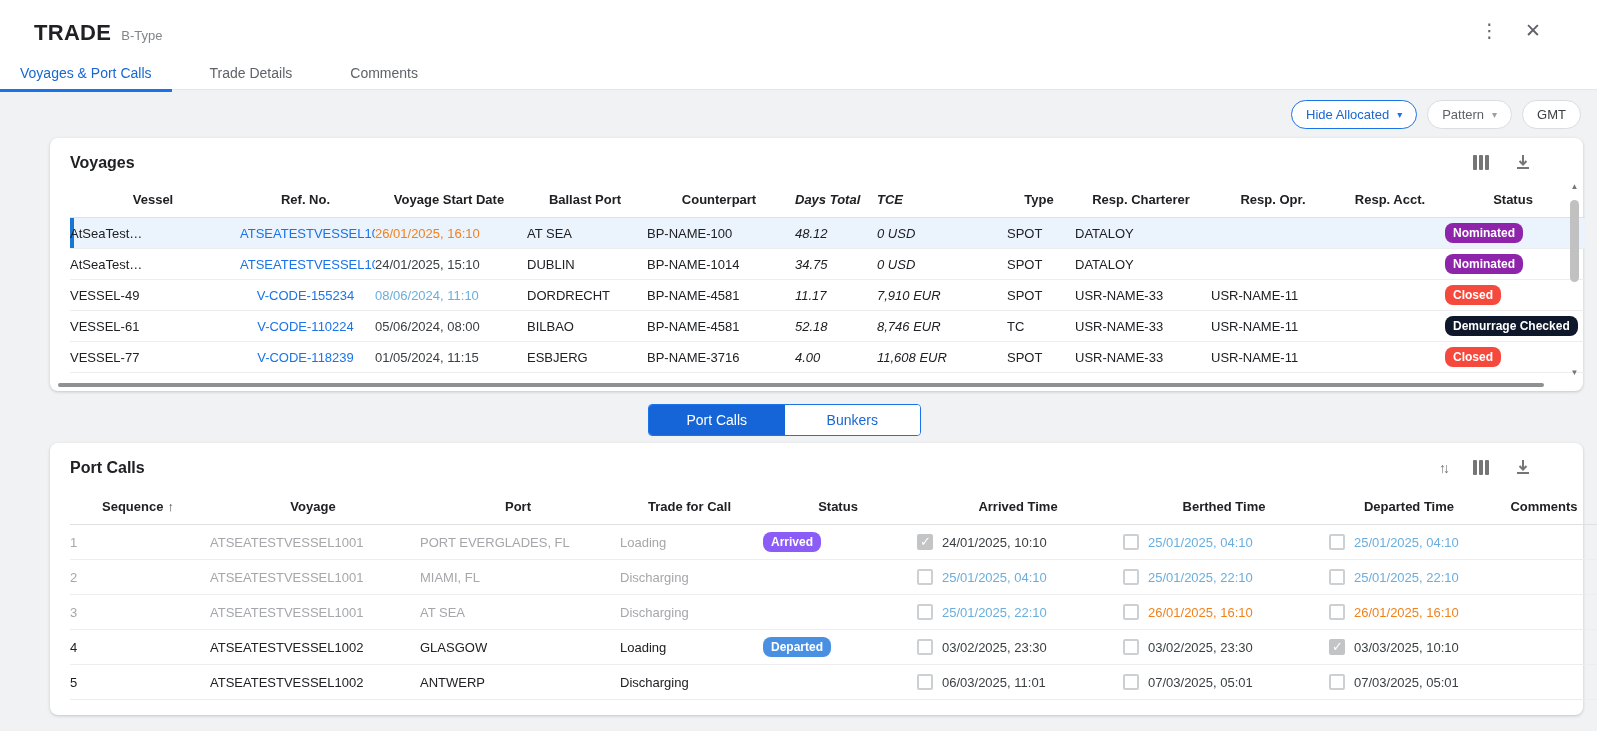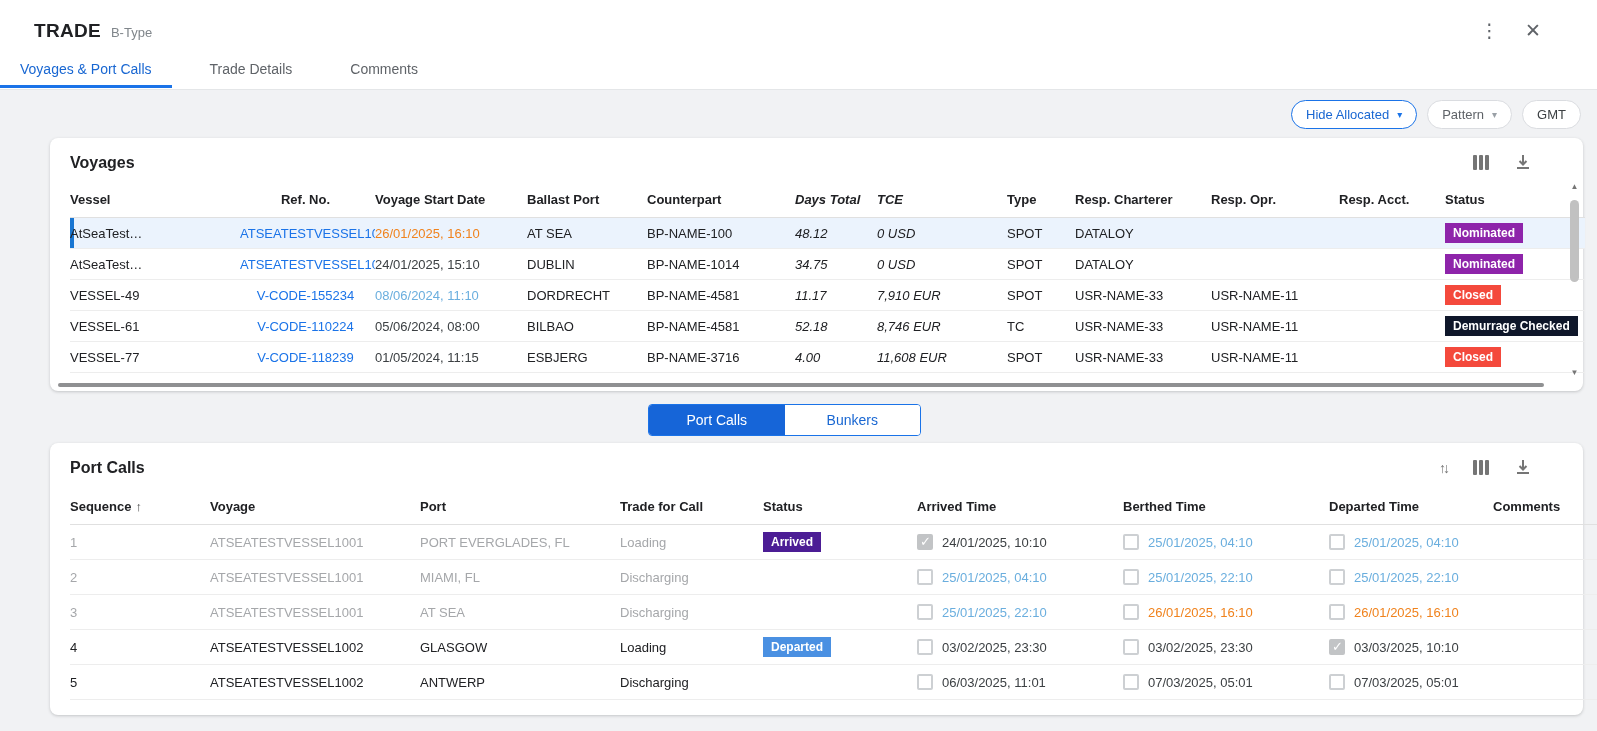--- a/index.html
+++ b/index.html
@@ -2,21 +2,21 @@
 <html><head>
 <meta charset="utf-8">
 <style>
   * { margin:0; padding:0; box-sizing:border-box; }
   html,body { width:1597px; height:731px; overflow:hidden; }
   body { font-family:"Liberation Sans","DejaVu Sans",sans-serif; background:#f1f2f4; color:#202124; font-size:13px; }
 
   
   .top-header { position:absolute; top:0; left:0; right:0; height:90px; background:#fff; border-bottom:1px solid #e4e6e8; }
   .title-row { display:flex; align-items:baseline; padding:20px 0 0 34px; }
-  .trade-title { font-size:19px; font-weight:700; letter-spacing:.3px; color:#202124; }
+  .trade-title { font-size:22px; font-weight:700; letter-spacing:.3px; color:#202124; }
   .trade-subtitle { font-size:13px; color:#80868b; margin-left:10px; }
   .window-actions { position:absolute; top:20px; right:56px; display:flex; gap:26px; align-items:center; }
   .kebab-icon { font-size:19px; color:#5f6368; cursor:pointer; line-height:22px; }
   .close-icon { font-size:19px; color:#5f6368; cursor:pointer; line-height:22px; }
   .tabs { display:flex; margin-top:12px; padding-left:0; }
   .tab { padding:0 20px; height:34px; line-height:30px; font-size:14px; font-weight:500; color:#5f6368; cursor:pointer; border-bottom:3px solid transparent; margin-right:18px; }
   .tab.active { color:#1967d2; border-bottom-color:#1a73e8; }
 
   
   .controls-row { position:absolute; top:100px; right:16px; display:flex; gap:10px; align-items:center; }
@@ -34,37 +34,37 @@
   .card-portcalls { top:443px; height:272px; }
   .card-title { font-size:16px; font-weight:700; color:#202124; padding:16px 0 0 20px; }
   .card-icons { position:absolute; top:16px; right:52px; display:flex; gap:26px; align-items:center; }
   .icon-btn { cursor:pointer; color:#757575; display:inline-flex; align-items:center; }
   .columns-icon { display:inline-flex; gap:2px; }
   .columns-icon span { width:4px; height:15px; background:#757575; border-radius:1px; }
   .sort-icon { font-size:14px; letter-spacing:-3px; color:#757575; font-weight:600; }
 
   
   table { border-collapse:collapse; table-layout:fixed; width:100%; }
-  th { font-size:13px; font-weight:700; color:#202124; text-align:left; padding:10px 4px 10px 0; border-bottom:1px solid #e0e0e0; white-space:nowrap; overflow:hidden; }
+  th { font-size:13px; font-weight:700; color:#202124; text-align:center; padding:10px 4px 10px 0; border-bottom:1px solid #e0e0e0; white-space:nowrap; overflow:hidden; }
   td { font-size:13px; color:#202124; padding:0 4px 0 0; border-bottom:1px solid #ededed; white-space:nowrap; overflow:hidden; }
   .voyages-table-wrap { margin:10px 20px 0 20px; width:1515px; }
   .voyages-table td { height:31px; }
   .portcalls-table-wrap { margin:12px 20px 0 20px; width:1529px; }
   .portcalls-table td { height:35px; }
   .al-right { text-align:left;font-style:italic; }
   .al-center { text-align:center; }
   tr.selected td { background:#ebf3fd; }
   tr.selected td:first-child { box-shadow:inset 4px 0 0 #1976d2; }
   tr.muted td { color:#a5a7aa; }
   .link { color:#1a73e8; cursor:pointer; }
   .c-orange { color:#f0821c; }
   .c-ltblue { color:#6aaede; }
   .c-dark { color:#3c4043; }
 
-  .badge { display:inline-block; padding:3px 8px; border-radius:0; color:#fff; font-size:12px; font-weight:600; line-height:14px; }
+  .badge { display:inline-block; padding:3px 8px; border-radius:8px; color:#fff; font-size:12px; font-weight:600; line-height:14px; }
 
   
   .checkbox { display:inline-block; width:16px; height:16px; border:2px solid #cdd0d3; border-radius:2px; background:#fff; vertical-align:middle; margin-right:9px; position:relative; cursor:pointer; }
   .checkbox.checked { background:#c2c4c6; border-color:#c2c4c6; }
   .checkbox.checked::after { content:"✓"; position:absolute; left:1px; top:-2px; color:#fff; font-size:13px; font-weight:700; }
   .time-text { vertical-align:middle; }
 
   
   .segmented { position:absolute; top:404px; left:648px; width:273px; height:32px; display:flex; border:1px solid #1a73e8; border-radius:4px; overflow:hidden; background:#fff; }
   .segment { flex:1; display:flex; align-items:center; justify-content:center; font-size:14px; font-weight:500; cursor:pointer; }
@@ -296,21 +296,21 @@
           <th>Departed Time</th>
           <th>Comments</th>
         </tr>
       </thead>
       <tbody id="portcalls-body">
   <tr class="muted">
     <td>1</td>
     <td>ATSEATESTVESSEL1001</td>
     <td>PORT EVERGLADES, FL</td>
     <td>Loading</td>
-    <td><span class="badge" style="background: #4c1d95;">Arrived</span></td>
+    <td><span class="badge" style="background: #8b5cf6;">Arrived</span></td>
     <td><span class="checkbox checked"></span><span class="time-text c-dark">24/01/2025, 10:10</span></td>
     <td><span class="checkbox"></span><span class="time-text c-ltblue">25/01/2025, 04:10</span></td>
     <td><span class="checkbox"></span><span class="time-text c-ltblue">25/01/2025, 04:10</span></td>
     <td></td>
   </tr>
 
   <tr class="muted">
     <td>2</td>
     <td>ATSEATESTVESSEL1001</td>
     <td>MIAMI, FL</td>

